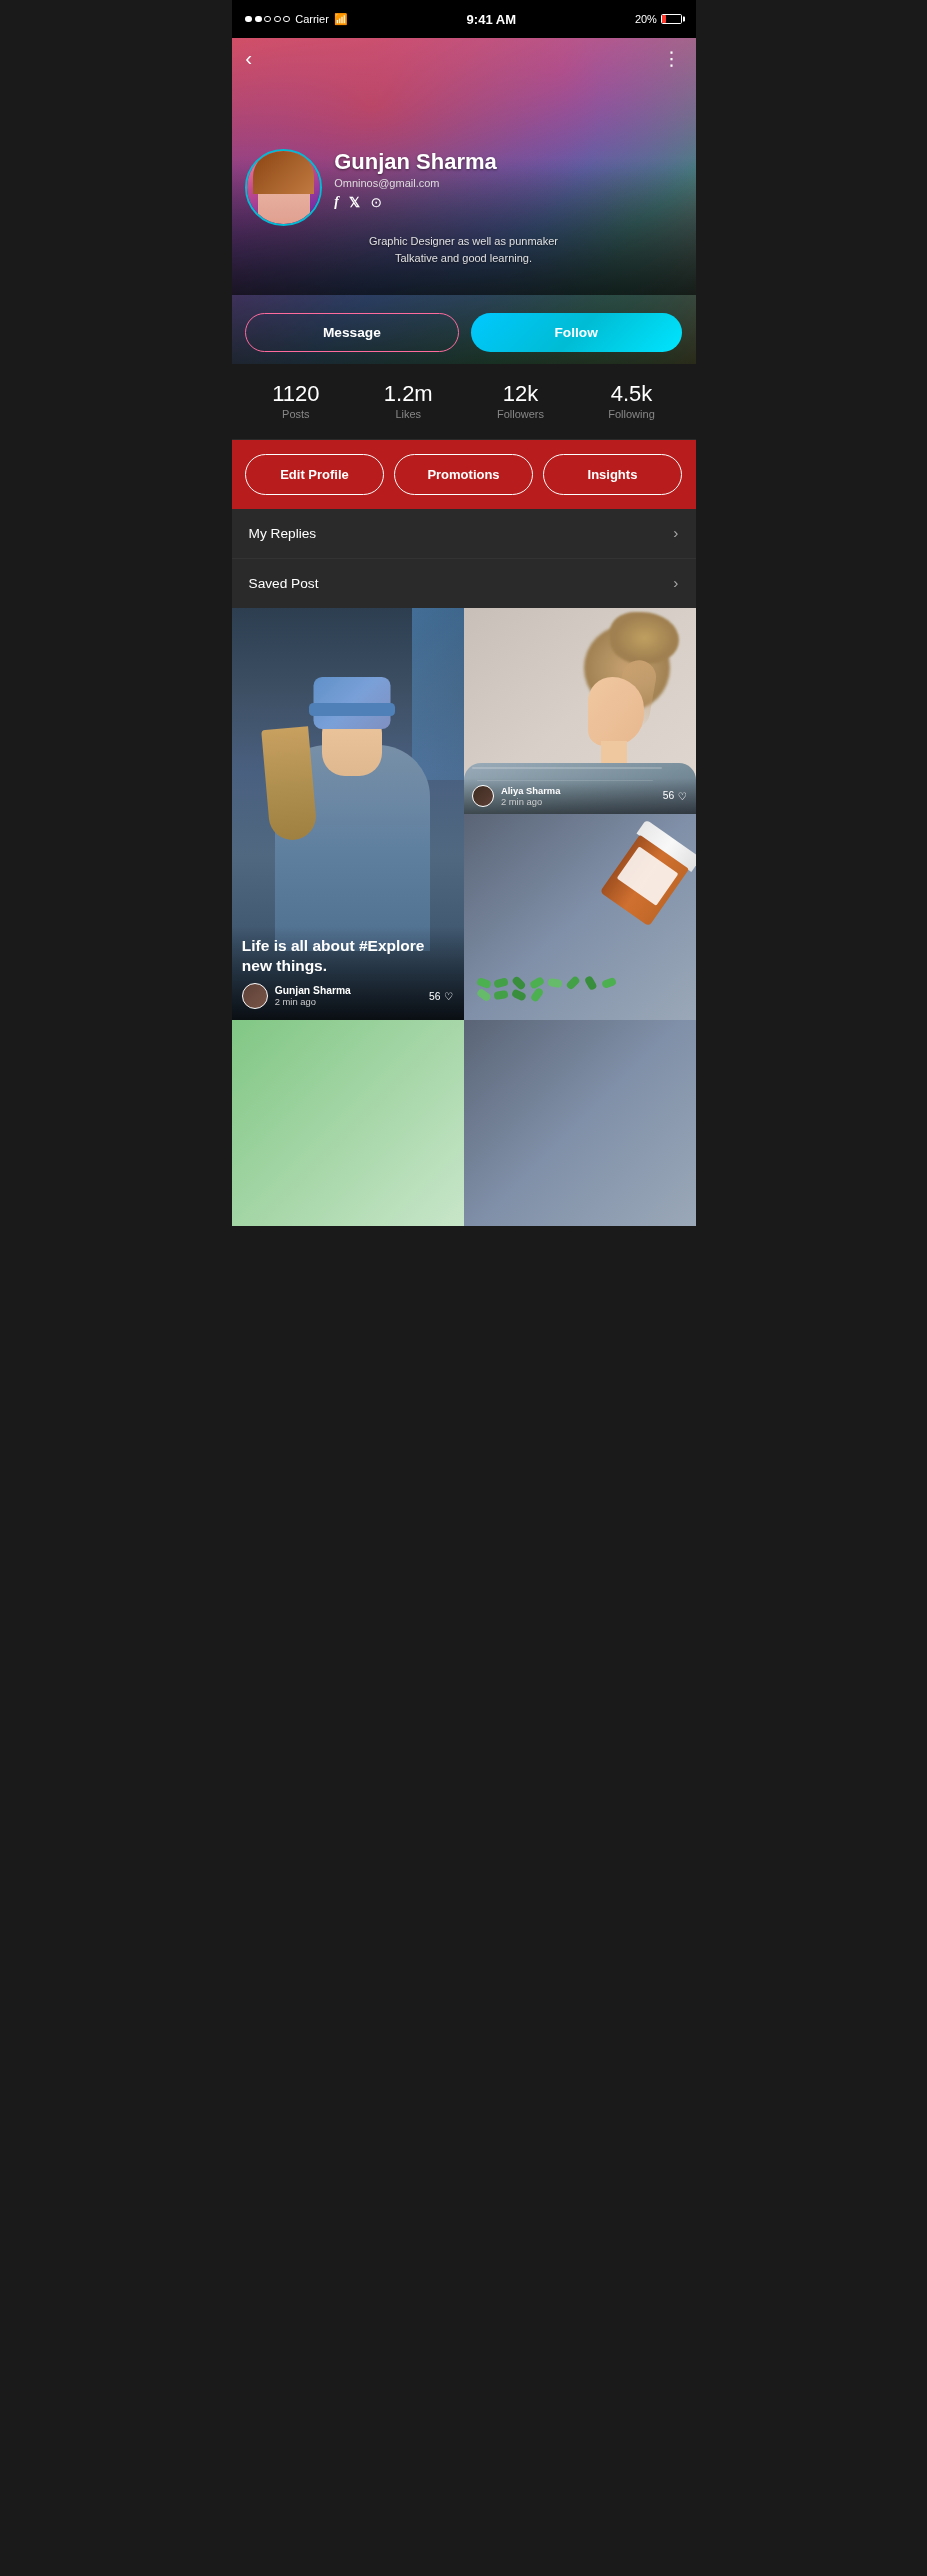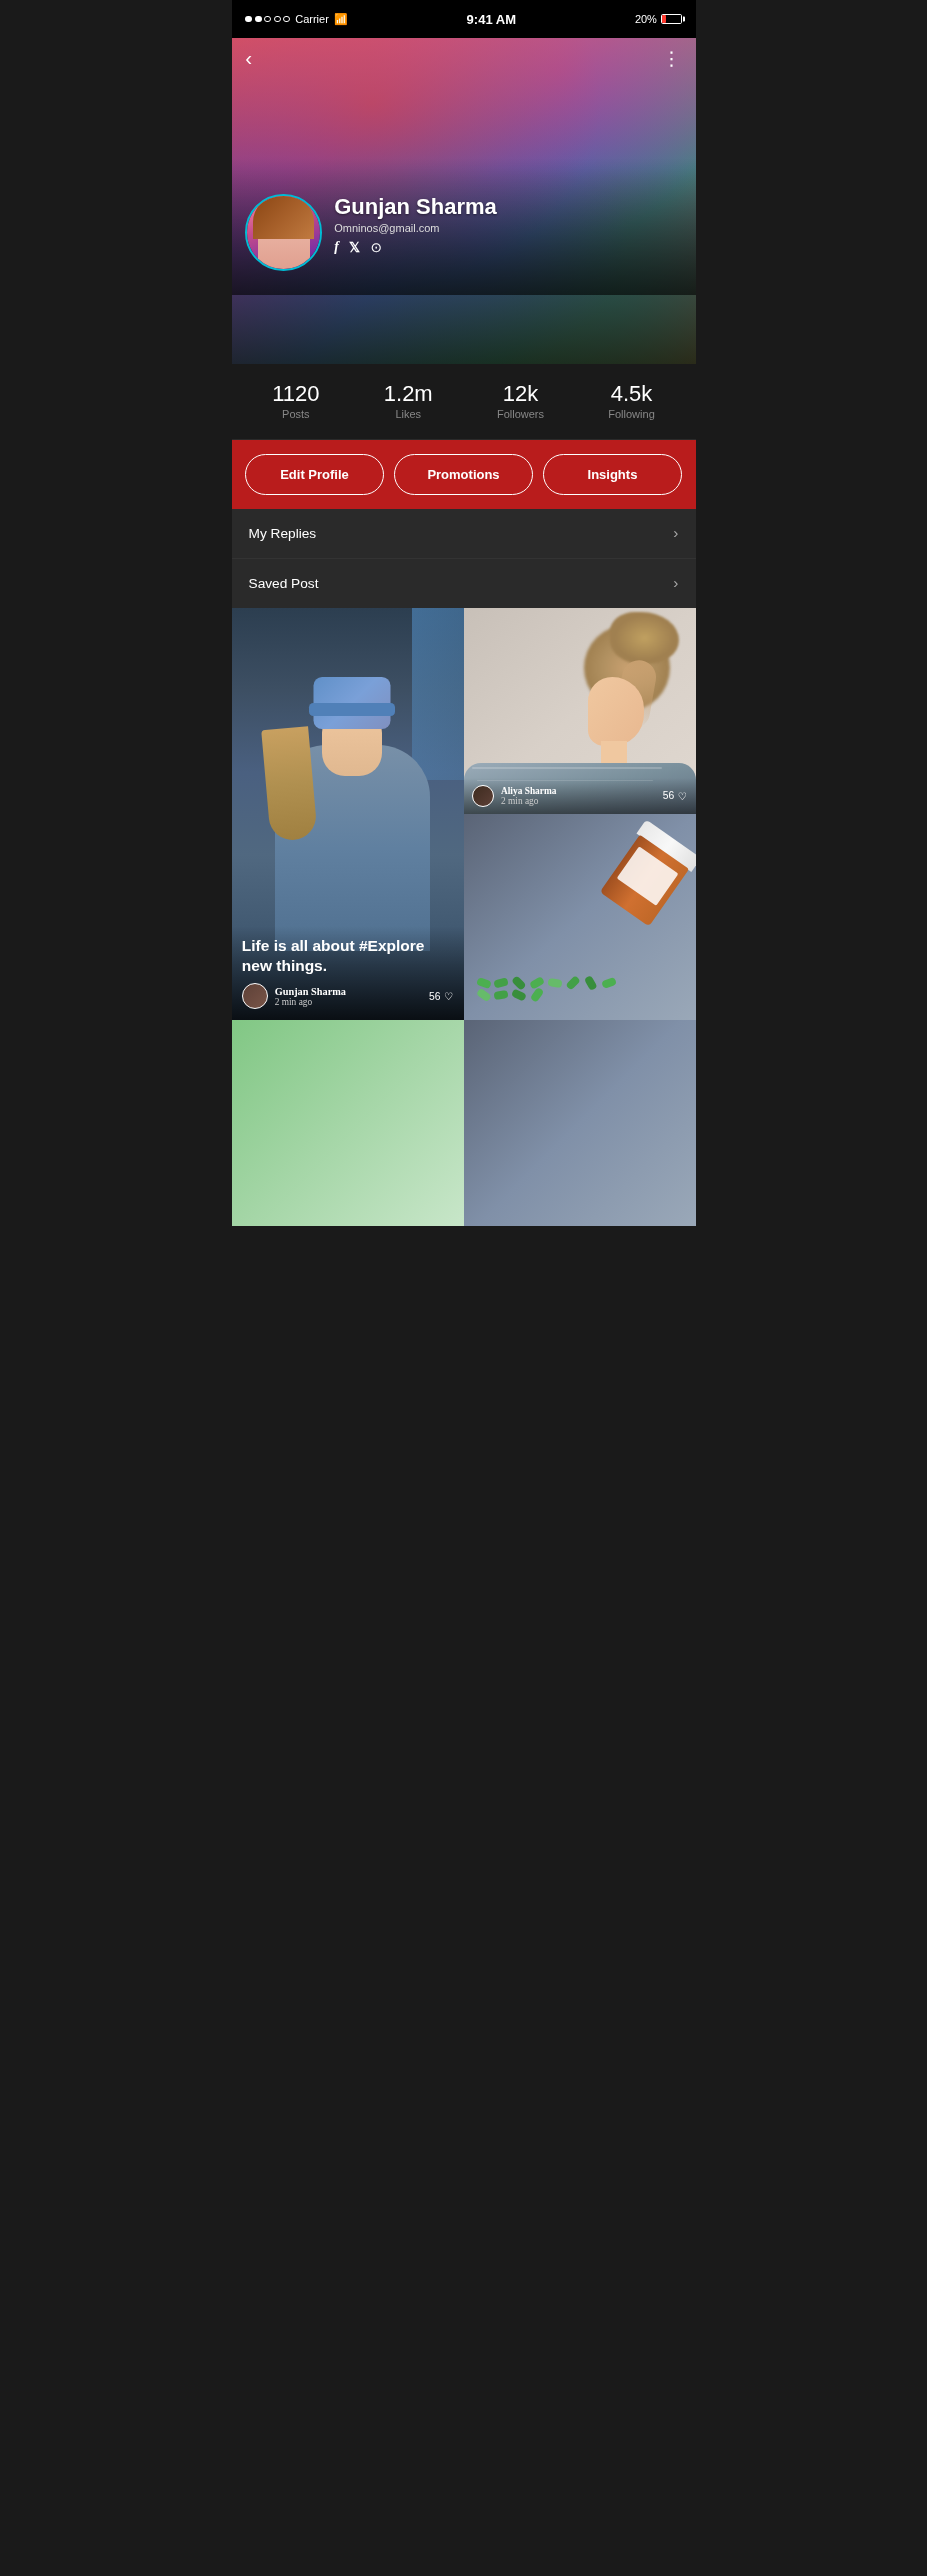--- a/index.html
+++ b/index.html
@@ -316,21 +316,20 @@
     }
     .post-footer {
       display: flex;
       align-items: center;
       justify-content: space-between;
     }
     .post-user {
       display: flex;
       align-items: center;
       gap: 6.9px;
-      font-family: Liberation Serif, serif;
     }
     .post-avatar {
       width: 26px;
       height: 26px;
       border-radius: 50%;
       background: linear-gradient(135deg, #667eea, #764ba2);
       border: 1.3px solid #fff;
     }
     .post-username { font-size: 10.3px; font-weight: 600; color: #fff; }
     .post-time { font-size: 9.4px; color: #ccc; }
@@ -429,22 +428,30 @@
       <div class="profile-text">
         <div class="profile-name">Gunjan Sharma</div>
         <div class="profile-email">Omninos@gmail.com</div>
         <div class="social-icons">
           <span class="social-icon" style="font-style: italic; font-weight: 900; font-family: serif;">f</span>
           <span class="social-icon" style="font-weight: 700;">𝕏</span>
           <span class="social-icon">⊙</span>
         </div>
       </div>
     </div>
-  </div>
-
+    <div class="profile-bio">
+      <span>Graphic Designer as well as punmaker</span><br>
+      <span>Talkative and good learning.</span>
+    </div>
+  </div>
+
+  <div class="action-buttons">
+    <button class="btn-message">Message</button>
+    <button class="btn-follow">Follow</button>
+  </div>
 </div>
 
 <div class="stats-row">
   <div class="stat-item">
     <div class="stat-value">1120</div>
     <div class="stat-label">Posts</div>
   </div>
   <div class="stat-item">
     <div class="stat-value">1.2m</div>
     <div class="stat-label">Likes</div>

